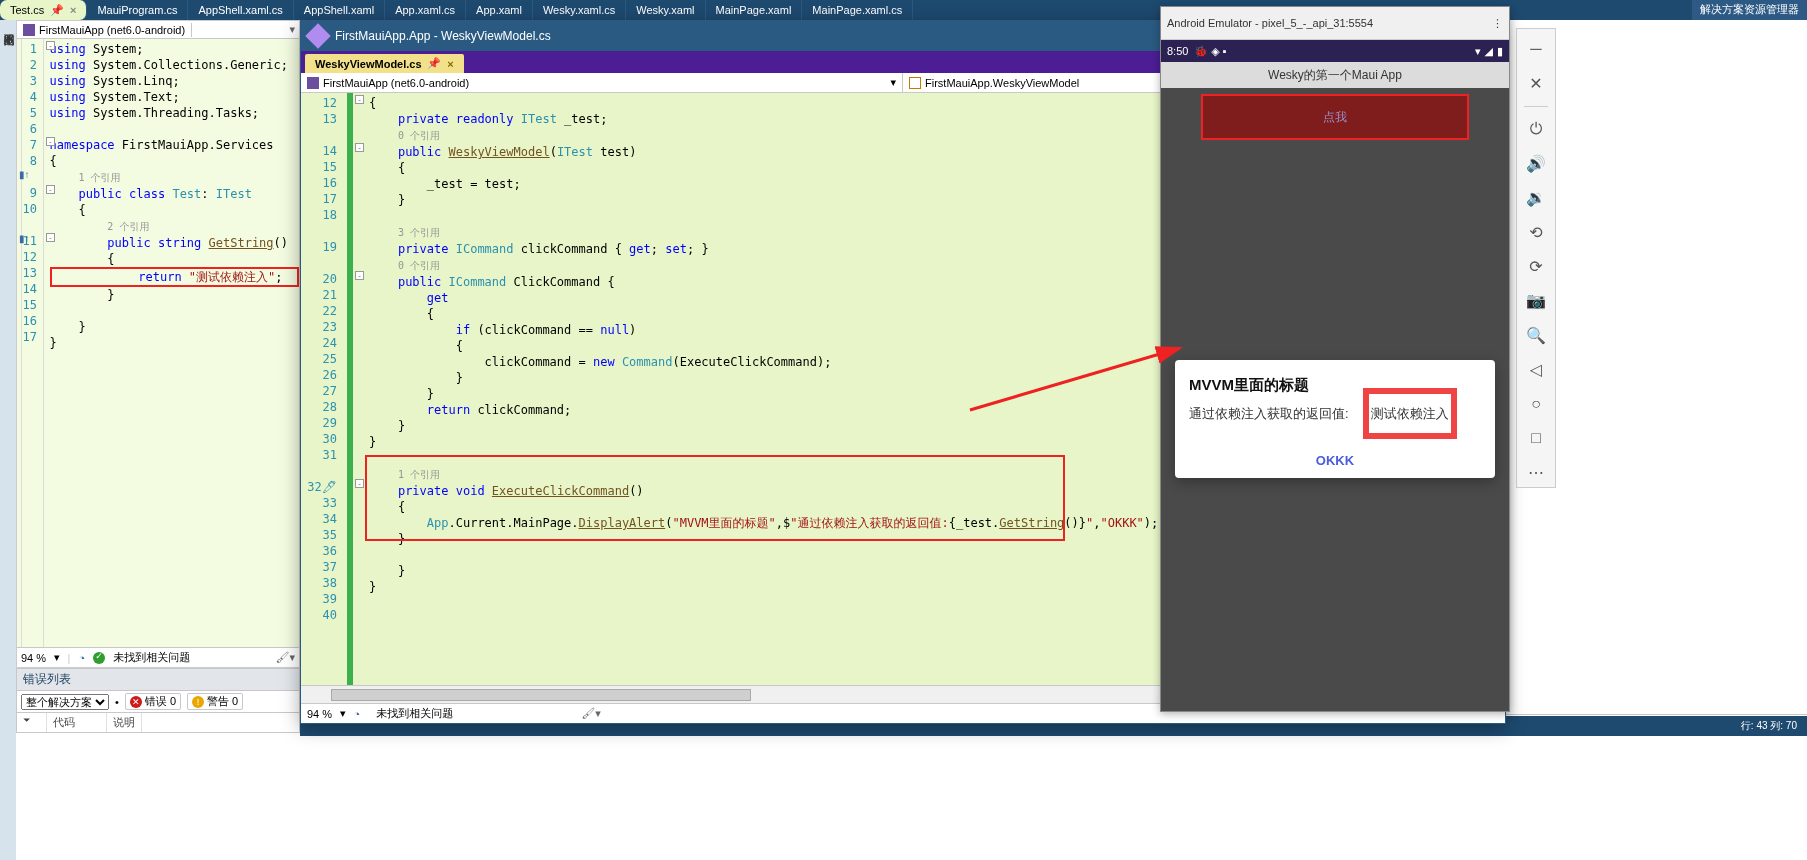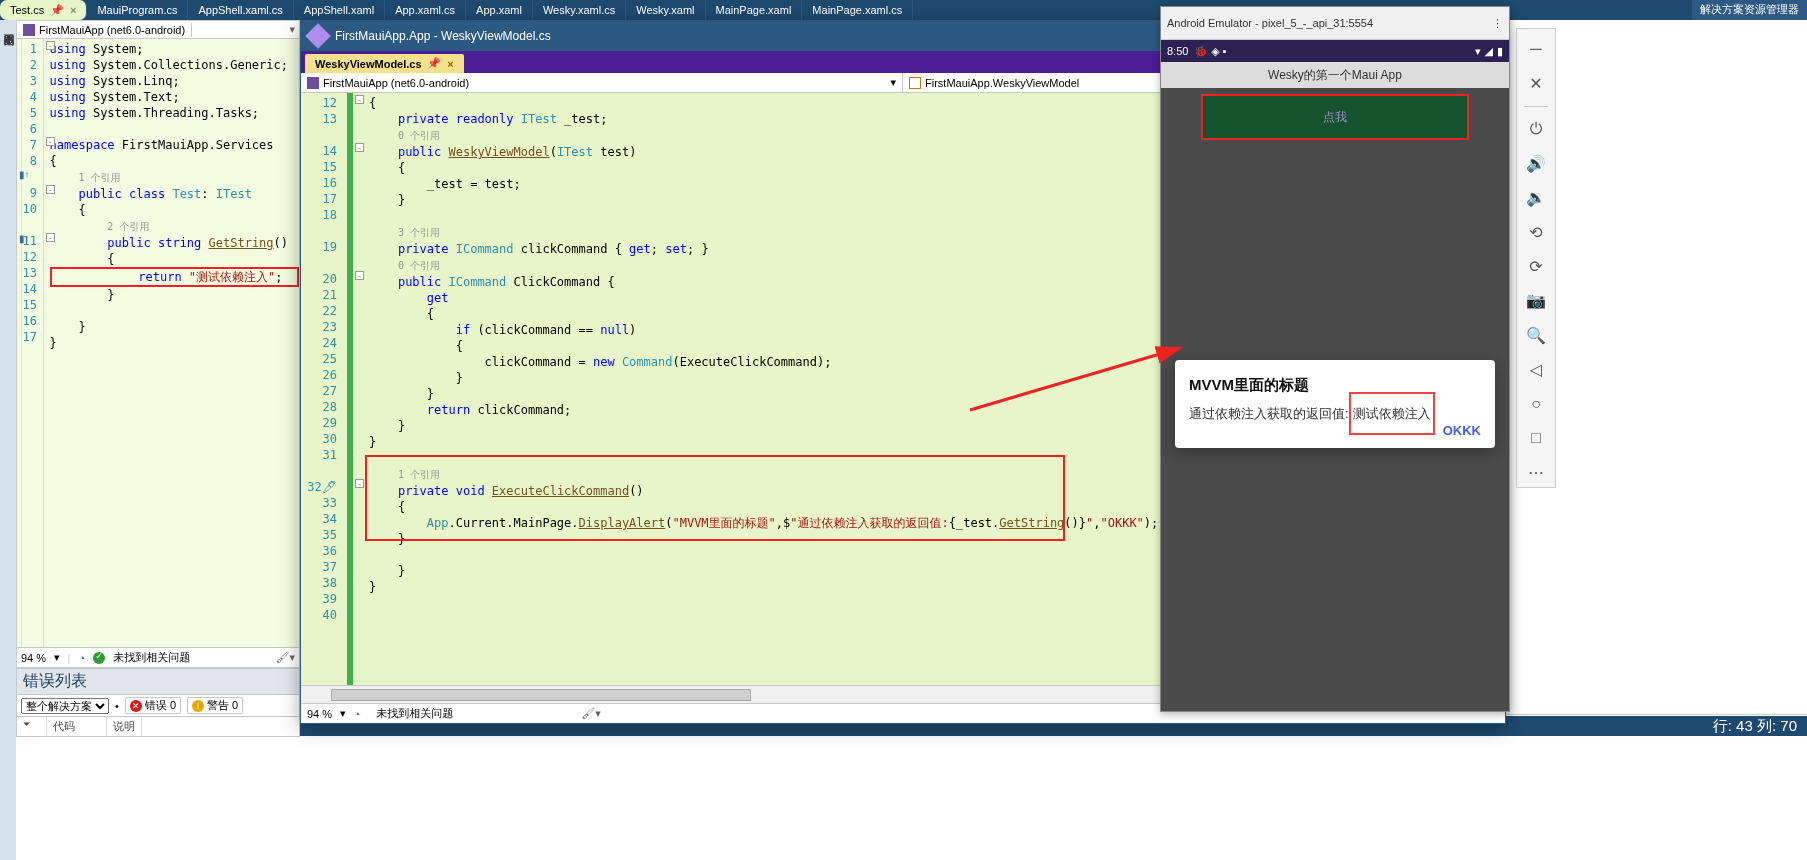--- a/index.html
+++ b/index.html
@@ -39,21 +39,21 @@
   .hint { color: #969696; font-size: 10px; }
 
   .zoom-bar { height: 20px; background: #fff; border-top: 1px solid #c8c8c8; display: flex; align-items: center; font-size: 11px; gap: 8px; padding: 0 4px; }
   .zoom-bar .sep { color: #ccc; }
   .zoom-bar .ok { display: inline-block; width: 12px; height: 12px; background: #2e9e2e; border-radius: 50%; position: relative; }
   .zoom-bar .ok::after { content: "✓"; color: #fff; font-size: 9px; position: absolute; left: 2px; top: -1px; }
   .red-box { border: 2px solid #ee2222; display: inline-block; }
 
   
   .error-strip { position: absolute; left: 16px; top: 668px; width: 284px; background: #f0f0f0; border: 1px solid #c8c8c8; z-index: 1; }
-  .error-title { background: #e2e6ea; padding: 2px 6px; font-size: 16px; color: #1b3e5c; }
+  .error-title { background: #e2e6ea; padding: 2px 6px; font-size: 12px; color: #1b3e5c; }
   .error-toolbar { display: flex; align-items: center; gap: 6px; padding: 2px 4px; background: #fff; border-top: 1px solid #c8c8c8; border-bottom: 1px solid #c8c8c8; font-size: 11px; }
   .error-toolbar select { font-size: 11px; }
   .pill { display: inline-flex; align-items: center; gap: 3px; border: 1px solid #c8c8c8; padding: 0 4px; border-radius: 2px; }
   .pill.err .dot { background: #d01a1a; color: #fff; }
   .pill.warn .dot { background: #e8a800; color: #fff; }
   .pill .dot { width: 12px; height: 12px; border-radius: 50%; display: inline-flex; align-items: center; justify-content: center; font-size: 9px; }
   .error-cols { display: flex; background: #fff; font-size: 11px; }
   .error-cols .col { padding: 2px 6px; border-right: 1px solid #e0e0e0; color: #444; }
 
   
@@ -72,40 +72,40 @@
   .floatwin .ln-col2 { width: 46px; text-align: right; padding-right: 10px; font-family: Consolas, monospace; font-size: 12px; color: #2b91af; line-height: 16px; padding-top: 2px; }
   .floatwin .track { width: 6px; background: #3cb04a; }
   .floatwin .fold-col2 { width: 14px; position: relative; }
   .floatwin .code-txt2 { flex: 1; font-family: Consolas, monospace; font-size: 12px; line-height: 16px; padding: 2px 0 0 2px; white-space: pre; color: #000; position: relative; }
   .red-box2 { border: 2px solid #ee2222; position: absolute; }
   .floatwin .hscroll { height: 18px; background: #f0f0f0; border-top: 1px solid #c8c8c8; position: relative; }
   .floatwin .hscroll .thumb { position: absolute; left: 30px; top: 3px; width: 420px; height: 12px; background: #cfcfcf; border: 1px solid #aaa; }
   .floatwin .statusline { height: 20px; display: flex; align-items: center; gap: 8px; padding: 0 6px; font-size: 11px; border-top: 1px solid #c8c8c8; }
 
   
-  .vs-status { position: absolute; left: 300px; right: 0; bottom: 124px; height: 20px; background: #1e4a70; color: #fff; font-size: 15px; display: flex; align-items: center; justify-content: flex-end; gap: 14px; padding: 0 10px; z-index: 6; }
+  .vs-status { position: absolute; left: 300px; right: 0; bottom: 124px; height: 20px; background: #1e4a70; color: #fff; font-size: 10px; display: flex; align-items: center; justify-content: flex-end; gap: 14px; padding: 0 10px; z-index: 6; }
 
   
   .bottom-grid { position: absolute; left: 16px; right: 0; top: 714px; height: 24px; background: #fff; border-top: 1px solid #c8c8c8; display: flex; align-items: center; z-index: 0; }
   .bottom-grid .gcol { font-size: 11px; color: #444; padding: 0 8px; }
 
   
   .emu { position: absolute; left: 1160px; top: 6px; width: 350px; height: 706px; background: #fff; border: 1px solid #888; z-index: 40; display: flex; flex-direction: column; box-shadow: 0 2px 8px rgba(0,0,0,0.3); }
   .emu-title { height: 33px; background: #f0f0f0; display: flex; align-items: center; padding: 0 6px; font-size: 11px; color: #333; border-bottom: 1px solid #ccc; justify-content: space-between; }
   .emu-body { flex: 1; background: #4a4a4a; position: relative; }
   .droid-status { position: absolute; top: 0; left: 0; right: 0; height: 22px; background: #2b2152; color: #fff; display: flex; align-items: center; justify-content: space-between; padding: 0 6px; font-size: 11px; }
   .droid-status .icons { display: flex; gap: 4px; }
   .app-header { position: absolute; top: 22px; left: 0; right: 0; height: 26px; background: #dcdcdc; color: #333; font-size: 12px; display: flex; align-items: center; justify-content: center; }
-  .app-btn { position: absolute; top: 54px; left: 40px; right: 40px; height: 46px; background: #14532d; color: #9a90c8; display: flex; align-items: center; justify-content: center; font-size: 12px; }
+  .app-btn { position: absolute; top: 54px; left: 40px; right: 40px; height: 46px; background: #7f1d1d; color: #9a90c8; display: flex; align-items: center; justify-content: center; font-size: 12px; }
   .app-btn.red { border: 2px solid #ee2222; }
   .alert { position: absolute; left: 14px; right: 14px; top: 320px; background: #fff; border-radius: 4px; padding: 16px 14px 10px; box-shadow: 0 4px 14px rgba(0,0,0,0.3); }
   .alert h3 { font-size: 15px; font-weight: 600; margin-bottom: 10px; color: #111; }
   .alert p { font-size: 13px; color: #333; }
-  .alert .boxed { border: 2px solid #ef4444; padding: 12px 2px; }
-  .alert .actions { text-align: right; }
+  .alert .boxed { border: 6px solid #ef4444; padding: 12px 2px; margin-left: 14px; }
+  .alert .actions { text-align: center; margin-top: 30px; }
   .alert .actions .btn { color: #4a5de0; font-weight: 600; font-size: 13px; cursor: pointer; }
 
   
   .emu-tools { position: absolute; left: 1516px; top: 28px; width: 40px; height: 460px; background: #f5f5f5; border: 1px solid #ccc; z-index: 39; display: flex; flex-direction: column; align-items: center; padding-top: 6px; gap: 6px; }
   .emu-tools .tbtn { width: 30px; height: 30px; display: flex; align-items: center; justify-content: center; color: #555; cursor: pointer; font-size: 16px; }
   .emu-tools .sep { width: 24px; height: 1px; background: #ccc; margin: 2px 0; }
 
   
   .arrow { position: absolute; z-index: 60; pointer-events: none; }
 </style>

